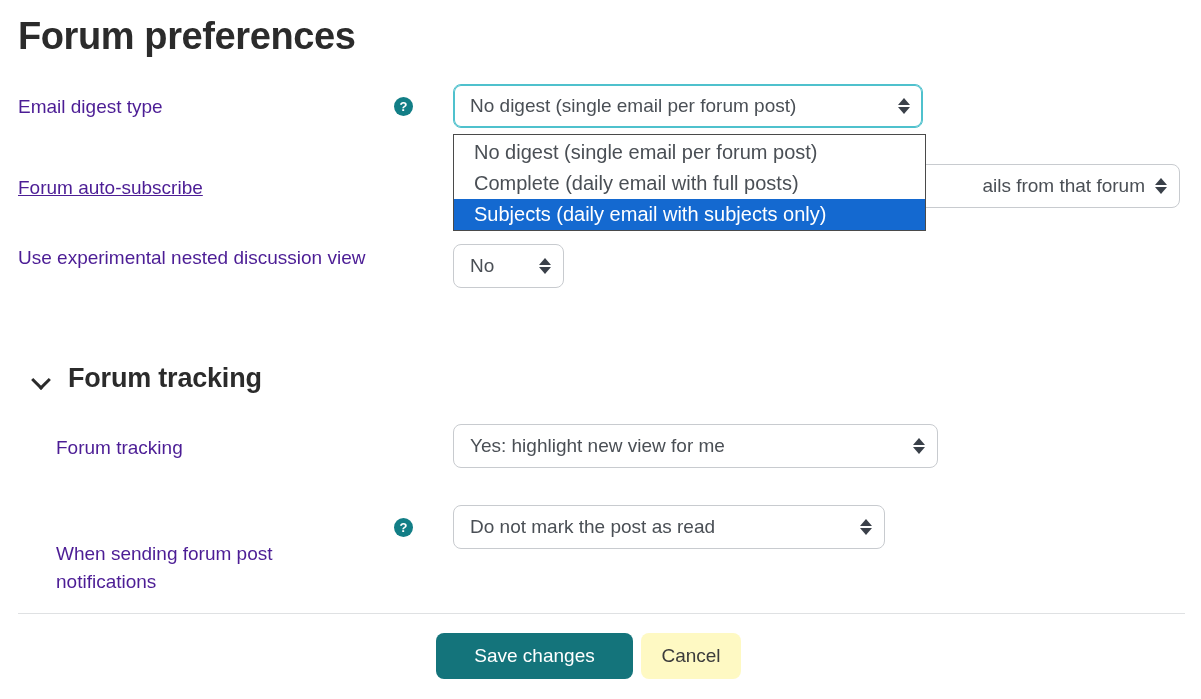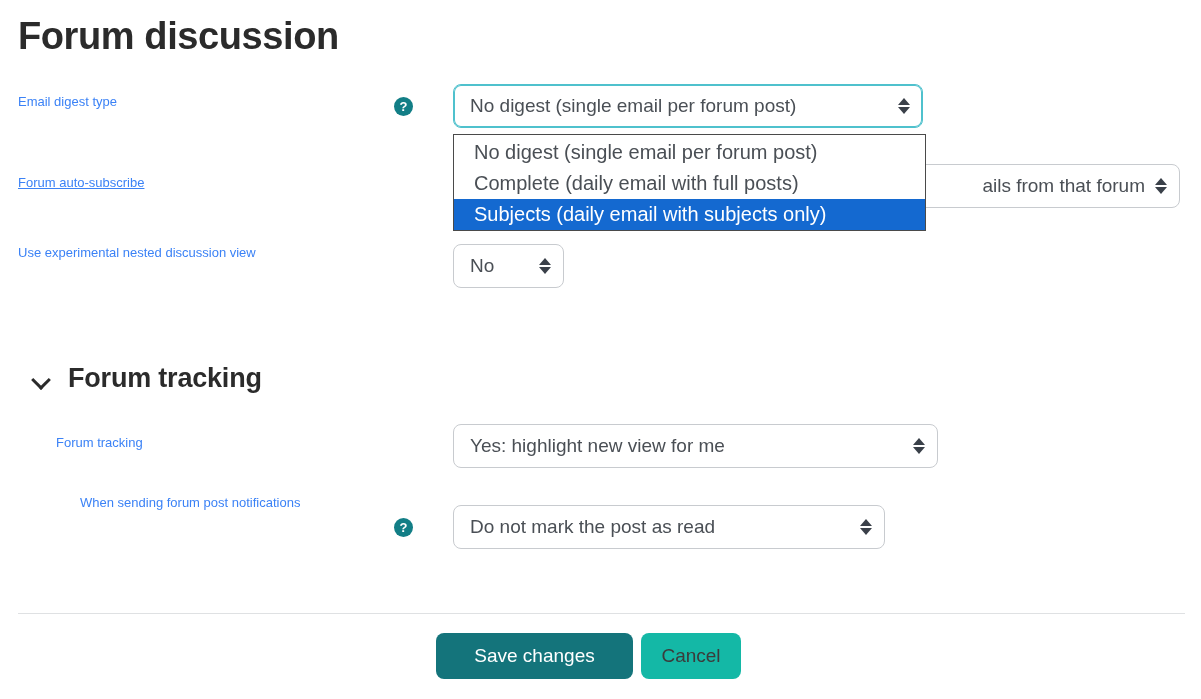--- a/index.html
+++ b/index.html
@@ -35,22 +35,22 @@
   }
 
   
   .form-row {
     position: absolute;
     left: 0;
     right: 0;
   }
   .field-label {
     position: absolute;
-    font-size: 13px;
-    color: #3b82f6;
+    font-size: 19px;
+    color: #4c1d95;
     line-height: 1.45;
   }
   .help-icon {
     position: absolute;
     width: 19px;
     height: 19px;
     border-radius: 50%;
     background: #127e86;
     color: #ffffff;
     font-size: 13px;
@@ -187,30 +187,30 @@
     display: flex;
     align-items: center;
     justify-content: center;
     padding: 0 22px;
   }
   .btn-primary {
     background: #14747b;
     color: #ffffff;
   }
   .btn-secondary {
-    background: #14b8a6;
+    background: #fef9c3;
     color: #3b3b3b;
   }
 </style>
 </head>
 <body>
 
 <div class="page">
 
-  <div class="page-title">Forum discussion</div>
+  <div class="page-title">Forum preferences</div>
 
   <div class="form-row">
     <div class="field-label" style="left:18px; top:93px; width:360px;">Email digest type</div>
     <div class="help-icon" style="left:394px; top:97px;">?</div>
     <div class="select focused" style="left:453px; top:84px; width:470px;">
       <span class="sel-text">No digest (single email per forum post)</span>
       <span class="sel-arrows"></span>
     </div>
   </div>
 
@@ -245,21 +245,21 @@
 
   <div class="form-row">
     <div class="field-label" style="left:56px; top:434px; width:360px;">Forum tracking</div>
     <div class="select" style="left:453px; top:424px; width:485px;">
       <span class="sel-text">Yes: highlight new view for me</span>
       <span class="sel-arrows"></span>
     </div>
   </div>
 
   <div class="form-row">
-    <div class="field-label" style="left:56px; top:494px; width:320px;margin-left:24px;">When sending forum post notifications</div>
+    <div class="field-label" style="left:56px; top:540px; width:320px;">When sending forum post notifications</div>
     <div class="help-icon" style="left:394px; top:518px;">?</div>
     <div class="select" style="left:453px; top:505px; width:432px;">
       <span class="sel-text">Do not mark the post as read</span>
       <span class="sel-arrows"></span>
     </div>
   </div>
 
   <div class="divider"></div>
 
   <button class="btn btn-primary" style="left:436px; top:633px; width:197px;">Save changes</button>

